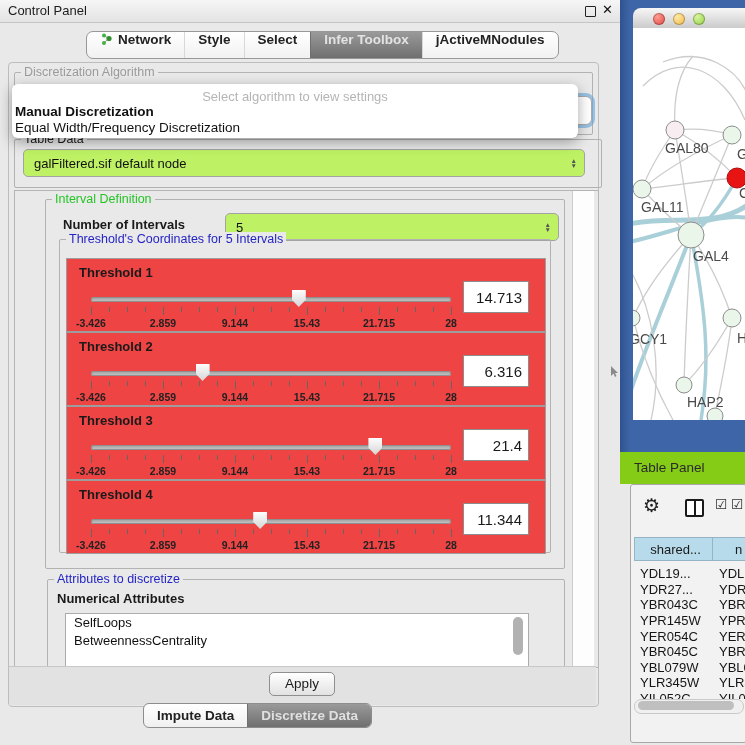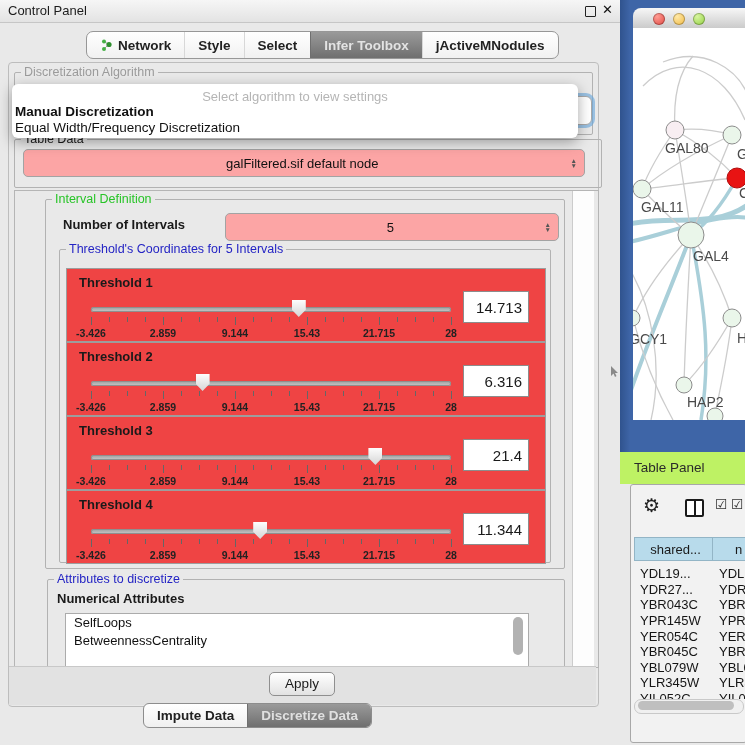--- a/index.html
+++ b/index.html
@@ -10,41 +10,41 @@
   
   #titlebar{left:0;top:0;width:620px;height:22px;background:linear-gradient(#f6f6f6,#e3e3e3);
             border-bottom:1px solid #c6c6c6;}
   #panel-title{left:8px;top:3px;font-size:13px;color:#1c1c1c;}
   #float-icon{left:585px;top:6px;width:9px;height:9px;border:1.5px solid #222;border-radius:1px;}
   #close-icon{left:602px;top:2px;font-size:13px;font-weight:bold;color:#111;}
 
   
   #top-tabs{left:86px;top:31px;height:26px;display:flex;background:linear-gradient(#ffffff,#f1f1f1);
             border:1px solid #979797;border-radius:7px;overflow:hidden;}
-  .tab{display:flex;align-items:center;gap:5px;padding:0 13px;font-size:13.5px;font-weight:600;
+  .tab{display:flex;align-items:flex-start;gap:5px;padding:0 13px;font-size:13.5px;font-weight:600;
        color:#222;border-left:1px solid #d8d8d8;white-space:nowrap;}
   .tab:first-child{border-left:none;}
   .tab.sel{background:linear-gradient(#9a9a9a,#6f6f6f);color:#e3e3e3;border-left-color:#6f6f6f;}
 
   
   .groupbox{border:1px solid #b2b2b2;border-radius:2px;}
   .legend{position:absolute;top:-8px;left:6px;background:#e9e9e9;padding:0 3px;font-size:12.5px;white-space:nowrap;}
 
   
   #algo-popup{left:12px;top:84px;width:566px;height:54px;background:#ffffff;border-radius:6px;
               box-shadow:0 4px 14px rgba(0,0,0,.35);z-index:30;}
   #algo-hint{left:0;top:5px;width:100%;text-align:center;color:#b5b5b5;font-size:13px;}
   .algo-option{position:relative;left:3px;font-size:13.5px;line-height:16px;color:#111;}
   .algo-option.bold{font-weight:bold;margin-top:20px;}
 
   #algo-combo-fragment{left:548px;top:96px;width:42px;height:27px;background:#fff;border:1px solid #a9a9a9;
       border-radius:6px;box-shadow:0 0 0 3px rgba(100,165,220,.6);z-index:20;}
 
   
-  .combo{background:#fca5a5;border:1px solid #a3a3a3;border-radius:5px;display:flex;align-items:center;text-align:center;}
+  .combo{background:#bef264;border:1px solid #a3a3a3;border-radius:5px;display:flex;align-items:center;}
   .combo .val{flex:1;padding-left:10px;font-size:13px;color:#111;}
   .spinner{display:flex;flex-direction:column;align-items:center;margin-right:7px;color:#555;}
   .spinner span{font-size:6.5px;line-height:5px;}
 
   
   #outer-panel{left:8px;top:62px;width:589px;height:643px;background:#e9e9e9;border:1px solid #bdbdbd;border-radius:4px;}
   #scrollpane{left:14px;top:190px;width:583px;height:476px;background:#e9e9e9;border:1px solid #b5b5b5;overflow:hidden;}
   #sp-vtrack{left:557px;top:0;width:21px;height:476px;background:#fdfdfd;border-left:1px solid #cccccc;}
 
   .bold-label{font-weight:bold;font-size:13px;}
@@ -82,21 +82,21 @@
   .btab.sel{background:linear-gradient(#9a9a9a,#6f6f6f);color:#e0e0e0;border-left-color:#6f6f6f;}
 
   
   #right-frame{left:620px;top:0;width:125px;height:452px;background:linear-gradient(90deg,#30538e,#3e65a7 10px);}
   #net-titlebar{left:13px;top:8px;width:112px;height:20px;background:linear-gradient(#f7f7f7,#cbcbcb);
                 border-top-left-radius:8px;border-bottom:1px solid #a5a5a5;}
   .light{position:absolute;top:5px;width:12px;height:12px;border-radius:50%;box-shadow:inset 0 0 0 1px rgba(0,0,0,.25);}
   #net-canvas{left:13px;top:28px;width:112px;height:392px;background:#ffffff;overflow:hidden;}
 
   
-  #tp-titlebar{left:620px;top:452px;width:125px;height:32px;background:#bef264;}
+  #tp-titlebar{left:620px;top:452px;width:125px;height:32px;background:#84cc16;}
   #tp-title{left:14px;top:8px;font-size:13.5px;color:#2a2a2a;}
   #table-box{left:630px;top:484px;width:115px;height:257px;background:#f2f2f2;border:1px solid #a8a8a8;border-radius:3px;overflow:hidden;}
   #gear-icon{left:12px;top:9px;font-size:19px;color:#1f1f1f;}
   #col-icon{left:54px;top:14px;width:15px;height:14px;border:2px solid #1a1a1a;border-radius:2px;background:#fff;}
   #col-icon div{position:absolute;left:50%;top:0;width:2px;height:100%;background:#1a1a1a;transform:translateX(-1px);}
   .check-icon{position:absolute;top:11px;font-size:14px;color:#333;}
   .hcell{position:absolute;top:52px;height:24px;background:#b8dbeb;border:1px solid #93b5c6;
          font-size:13px;line-height:24px;text-align:center;box-sizing:border-box;overflow:hidden;white-space:nowrap;}
   #table-rows{position:absolute;left:3px;top:81px;width:112px;height:133px;overflow:hidden;}
   .trow{display:flex;height:15.6px;align-items:center;}
@@ -178,21 +178,21 @@
     </div>
     <div class="abs bold-label" style="left:48px;top:26px;">Number of Intervals</div>
     <div class="combo abs" style="left:210px;top:22px;width:332px;height:26px;">
       <span class="val">5</span>
       <span class="spinner">
           <span>▲</span>
           <span>▼</span>
         </span>
     </div>
 
-    <div id="thresh-panels" class="abs groupbox" style="left:44px;top:58px;width:490px;height:312px;">
+    <div id="thresh-panels" class="abs groupbox" style="left:44px;top:48px;width:490px;height:312px;">
       <span class="legend" style="color:#2424c4;">Threshold's Coordinates for 5 Intervals</span>
     <div class="th-panel" style="top: 18px;">
           <div class="th-label">Threshold 1</div>
           <div class="th-track"></div>
           <div class="th-thumb" style="left: 224.791px;"></div>
           <div class="tick" style="left: 24px; top: 48px; height: 8px;"></div>
           <div class="tick-label" style="left: 2px; top: 58px;">-3.426</div>
           <div class="tick" style="left: 42px; top: 48px; height: 5px;"></div>
           <div class="tick" style="left: 60px; top: 48px; height: 5px;"></div>
           <div class="tick" style="left: 78px; top: 48px; height: 5px;"></div>

